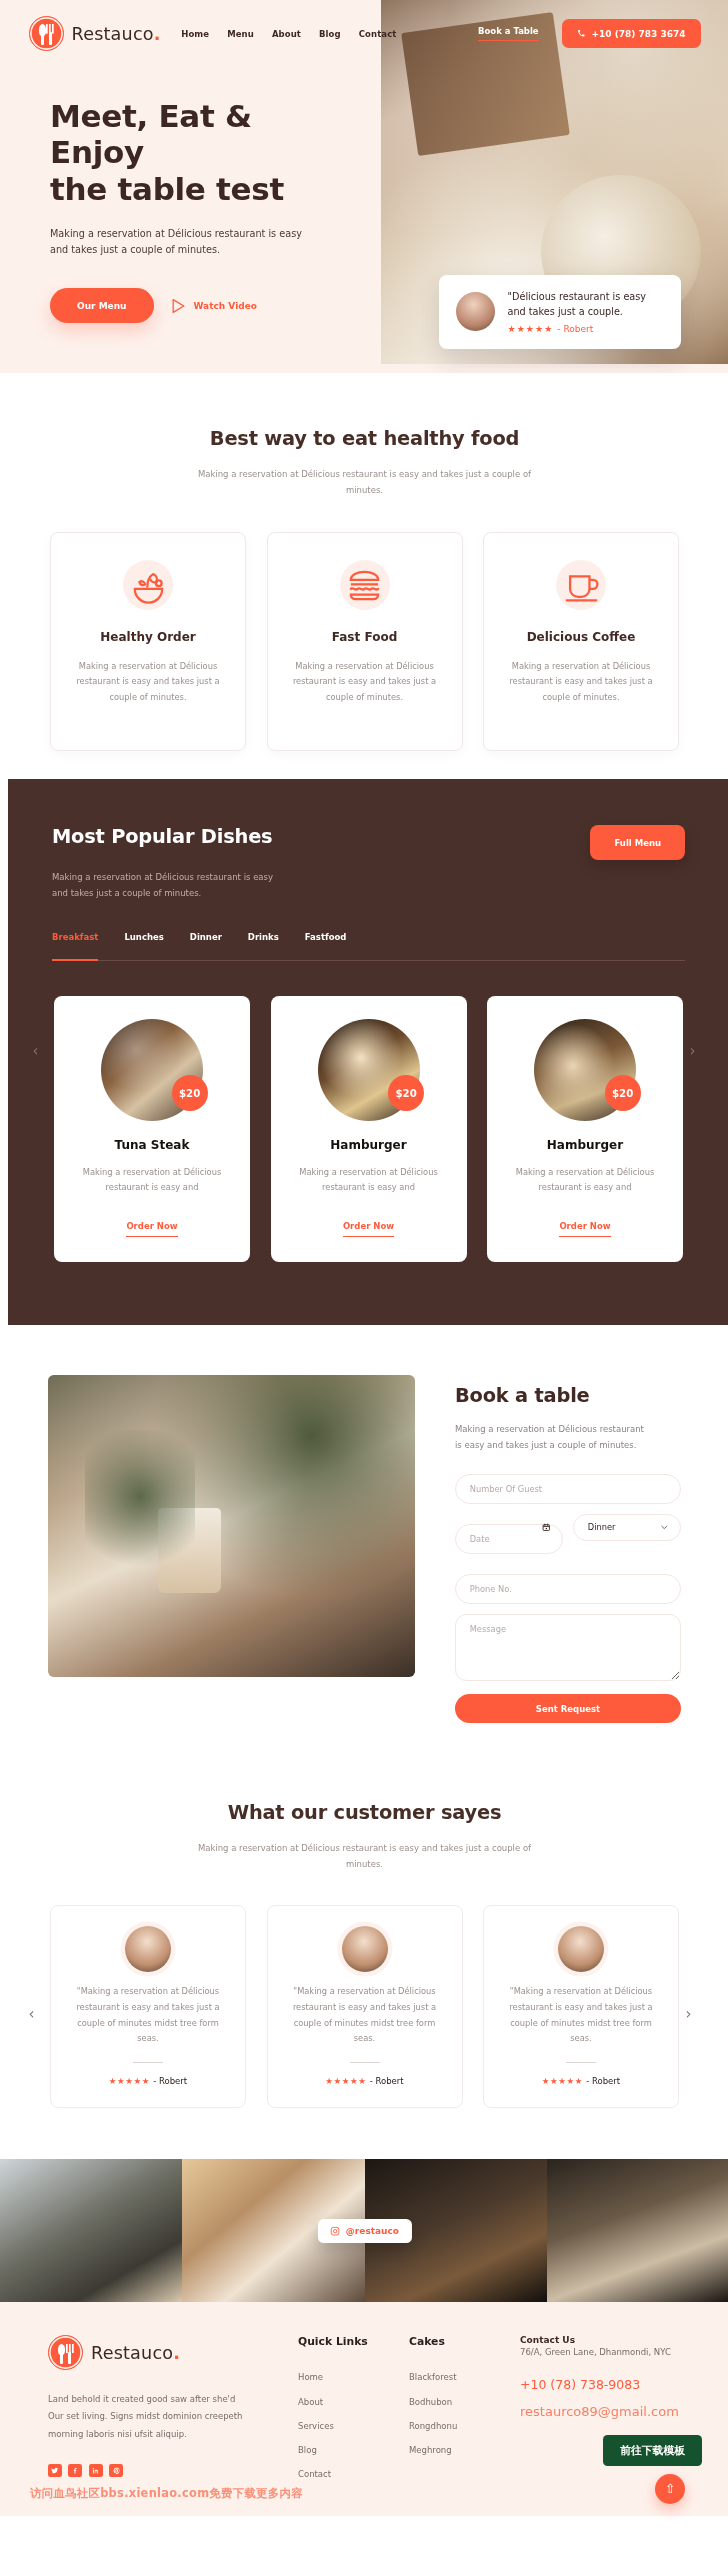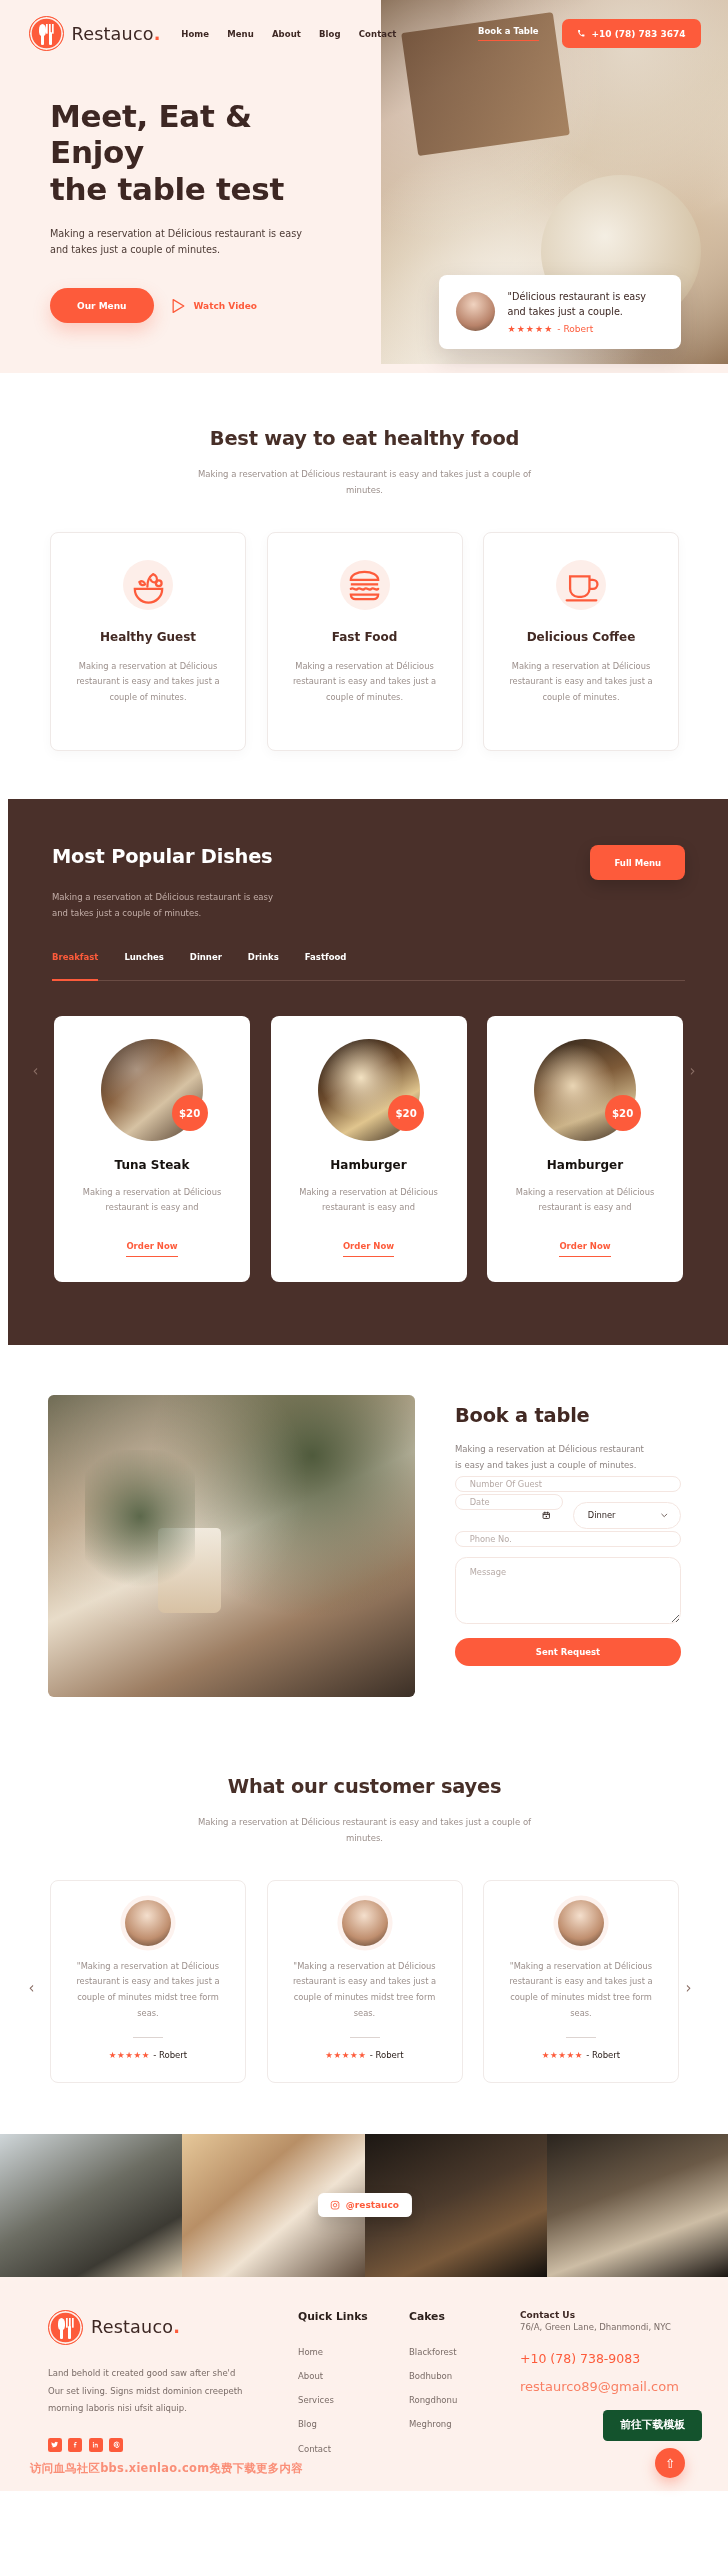--- a/index.html
+++ b/index.html
@@ -100,21 +100,21 @@
   }
   .review-avatar{
     width:39px; height:39px; border-radius:50%; flex:none;
     background:radial-gradient(circle at 45% 32%,#f0d3c0,#b9836a 62%,#55402f);
   }
   .review-text{ font-size:9.7px; line-height:1.5; color:#3d2723; }
   .stars{ color:#fd5b3b; letter-spacing:1.1px; font-size:9px; margin-top:4px; }
   .stars .who{ color:#fd5b3b; letter-spacing:0; font-size:9px; font-weight:500; }
 
   
-  .features{ padding:54px 0 48px; background:#fff; }
+  .features{ padding:54px 0 28px; background:#fff; }
   .sec-title{ font-size:19.4px; font-weight:800; text-align:center; color:#472f28; letter-spacing:-0.2px;}
   .sec-sub{ margin:17px auto 0; width:353px; text-align:center; font-size:8.5px; line-height:1.85; color:#9b8f8b;}
   .cards-3{ display:flex; gap:20.5px; justify-content:center; margin-top:34px; }
   .fcard{
     width:196px; height:219px; background:#fff; border:0.6px solid #efe9e7; border-radius:8px;
     padding:27px 20.5px 0; text-align:center; box-shadow:0 3.4px 11.4px rgba(0,0,0,.03);
   }
   .ficon{
     width:50px; height:50px; margin:0 auto 19.4px; position:relative;
   }
@@ -190,23 +190,23 @@
     background:linear-gradient(#f3ece0,#d8c2a4); border-radius:4.6px 4.6px 6.8px 6.8px; opacity:.95;
   }
   .book-photo::after{
     content:""; position:absolute; left:10%; top:18%; width:30%; height:55%;
     background:radial-gradient(circle at 50% 40%, #3f5233, transparent 62%); opacity:.8;
   }
   .book-form{ flex:1; padding-top:9px; }
   .book-form h2{ font-size:19.4px; font-weight:800; color:#422923; letter-spacing:-0.2px; }
   .book-form .lede{ margin-top:15px; font-size:8.5px; line-height:1.85; color:#8d8380; max-width:196px;}
   .finput{
-    width:100%; height:16px; border:0.6px solid #f4e6e1; border-radius:17px;
+    width:100%; height:30px; border:0.6px solid #f4e6e1; border-radius:17px;
     padding:0 13.7px; font-size:8.3px; color:#3d2723; background:#fff;
-    font-family:inherit; outline:none; margin-top:2px;
+    font-family:inherit; outline:none; margin-top:20px;
   }
   .finput::placeholder{ color:#b6aaa6; }
   .frow{ display:flex; gap:10.2px; }
   .fhalf{ position:relative; flex:1; }
   .cal-ico, .chev-ico{ position:absolute; right:12.5px; top:19px; width:8.5px; height:8.5px; pointer-events:none; }
   .fselect{
     width:100%; height:27px; border:0.6px solid #f4e6e1; border-radius:17px; padding:0 13.7px;
     font-size:8.3px; color:#2c1f1b; background:#fff; font-family:inherit; outline:none;
     margin-top:10.2px; appearance:none; cursor:pointer;
   }
@@ -363,21 +363,21 @@
         <div class="ficon">
           <span class="blob"></span>
           <svg viewBox="0 0 72 72">
               <path d="M12 42h48a24 24 0 01-48 0z"></path>
               <path d="M34 38c0-10 4-18 10-22" stroke-linecap="round"></path>
               <path d="M44 16c6 2 8 8 6 14-5 2-10-1-11-6"></path>
               <circle cx="54" cy="32" r="5"></circle>
               <path d="M20 30c4-3 9-1 10 4-4 3-9 1-10-4z"></path>
             </svg>
         </div>
-        <h3>Healthy Guest</h3>
+        <h3>Healthy Order</h3>
         <p>Making a reservation at Délicious restaurant is easy and takes just a couple of minutes.</p>
       </div>
 
       <div class="fcard">
         <div class="ficon">
           <span class="blob"></span>
           <svg viewBox="0 0 72 72">
               <path d="M12 26c0-8 11-14 24-14s24 6 24 14z"></path>
               <path d="M12 34h48"></path>
               <path d="M12 42c4-4 8 4 12 0s8 4 12 0 8 4 12 0 8 4 12 0" stroke-linecap="round"></path>

